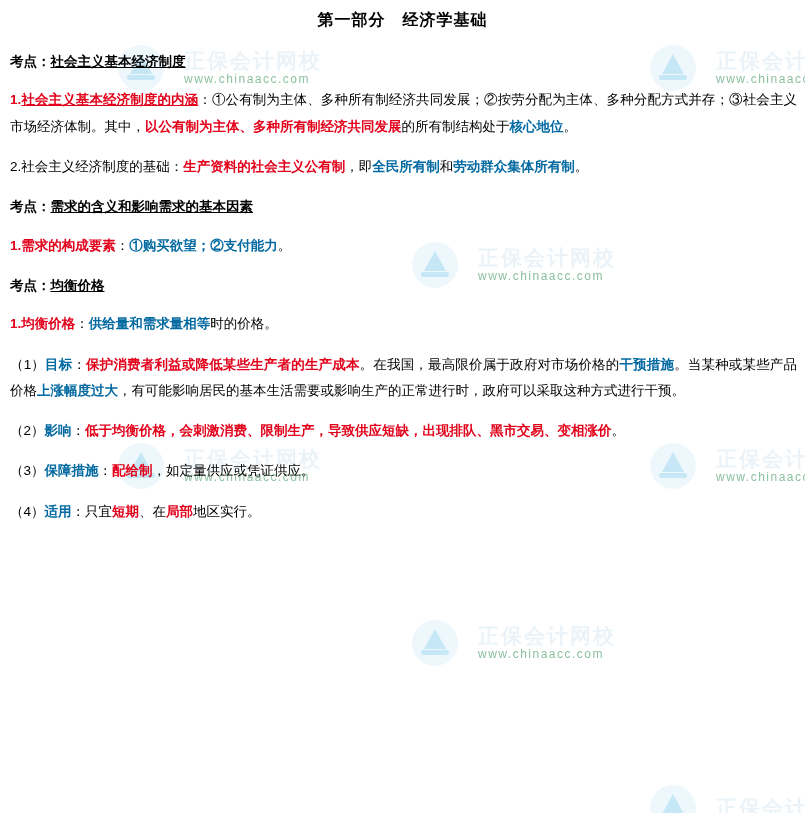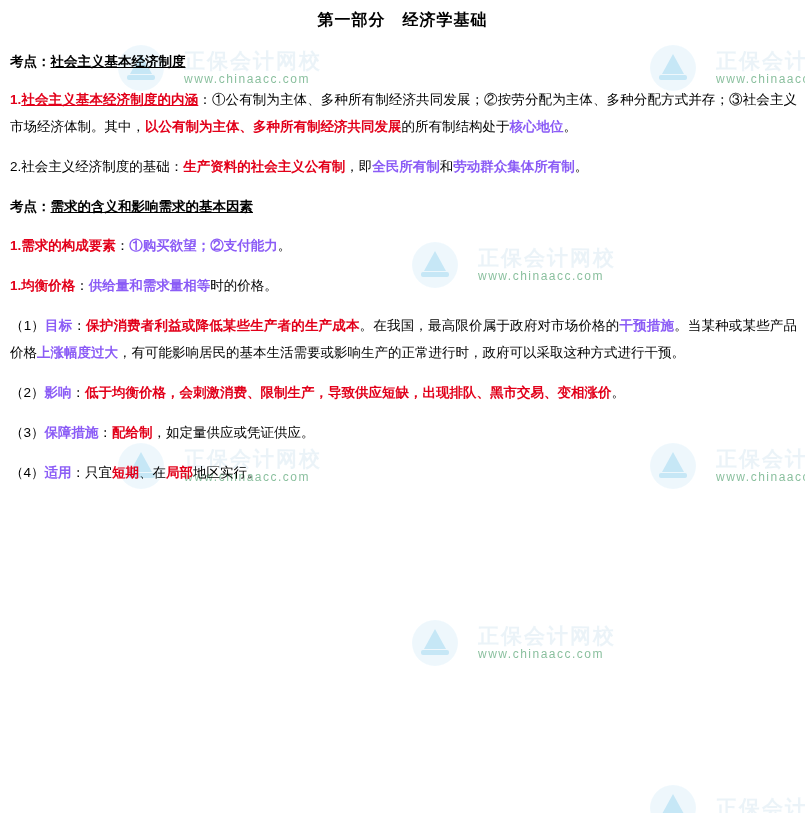--- a/index.html
+++ b/index.html
@@ -96,21 +96,21 @@
     margin: 0 0 14px 0;
     font-size: 13.5px;
     line-height: 1.95;
     text-align: justify;
   }
   p.kaodian {
     font-weight: bold;
     margin-bottom: 12px;
   }
   .red { color: #e2001a; font-weight: bold; }
-  .blue { color: #8b5cf6; font-weight: bold; }
+  .blue { color: #0369a1; font-weight: bold; }
   .plain { color: #000; font-weight: normal; }
 </style>
 </head>
 <body>
 
 <div class="watermarks">
   <div class="wm" style="left:118px; top:45px;">
     <div class="wm-logo"></div>
     <div class="wm-text">
       <div class="wm-main">正保会计网校</div>
@@ -161,19 +161,20 @@
 </div>
 
 <div class="page">
   <h1 class="doc-title">第一部分　经济学基础</h1>
   <div class="block" id="content">
       <p class="kaodian"><span>考点：</span><span style="text-decoration: underline;">社会主义基本经济制度</span></p>
       <p><span class="red">1.</span><span class="red" style="text-decoration: underline;">社会主义基本经济制度的内涵</span><span class="plain">：①公有制为主体、多种所有制经济共同发展；②按劳分配为主体、多种分配方式并存；③社会主义市场经济体制。其中，</span><span class="red">以公有制为主体、多种所有制经济共同发展</span><span class="plain">的所有制结构处于</span><span class="blue">核心地位</span><span class="plain">。</span></p>
       <p><span class="plain">2.社会主义经济制度的基础：</span><span class="red">生产资料的社会主义公有制</span><span class="plain">，即</span><span class="blue">全民所有制</span><span class="plain">和</span><span class="blue">劳动群众集体所有制</span><span class="plain">。</span></p>
       <p class="kaodian"><span>考点：</span><span style="text-decoration: underline;">需求的含义和影响需求的基本因素</span></p>
       <p><span class="red">1.</span><span class="red">需求的构成要素</span><span class="plain">：</span><span class="blue">①购买欲望；②支付能力</span><span class="plain">。</span></p>
+      <p class="kaodian"><span>考点：</span><span style="text-decoration: underline;">均衡价格</span></p>
       <p><span class="red">1.</span><span class="red">均衡价格</span><span class="plain">：</span><span class="blue">供给量和需求量相等</span><span class="plain">时的价格。</span></p>
       <p><span class="plain">（1）</span><span class="blue">目标</span><span class="plain">：</span><span class="red">保护消费者利益或降低某些生产者的生产成本</span><span class="plain">。在我国，最高限价属于政府对市场价格的</span><span class="blue">干预措施</span><span class="plain">。当某种或某些产品价格</span><span class="blue">上涨幅度过大</span><span class="plain">，有可能影响居民的基本生活需要或影响生产的正常进行时，政府可以采取这种方式进行干预。</span></p>
       <p><span class="plain">（2）</span><span class="blue">影响</span><span class="plain">：</span><span class="red">低于均衡价格，会刺激消费、限制生产，导致供应短缺，出现排队、黑市交易、变相涨价</span><span class="plain">。</span></p>
       <p><span class="plain">（3）</span><span class="blue">保障措施</span><span class="plain">：</span><span class="red">配给制</span><span class="plain">，如定量供应或凭证供应。</span></p>
       <p><span class="plain">（4）</span><span class="blue">适用</span><span class="plain">：只宜</span><span class="red">短期</span><span class="plain">、在</span><span class="red">局部</span><span class="plain">地区实行。</span></p>
     </div>
 </div>
 
 </body></html>

